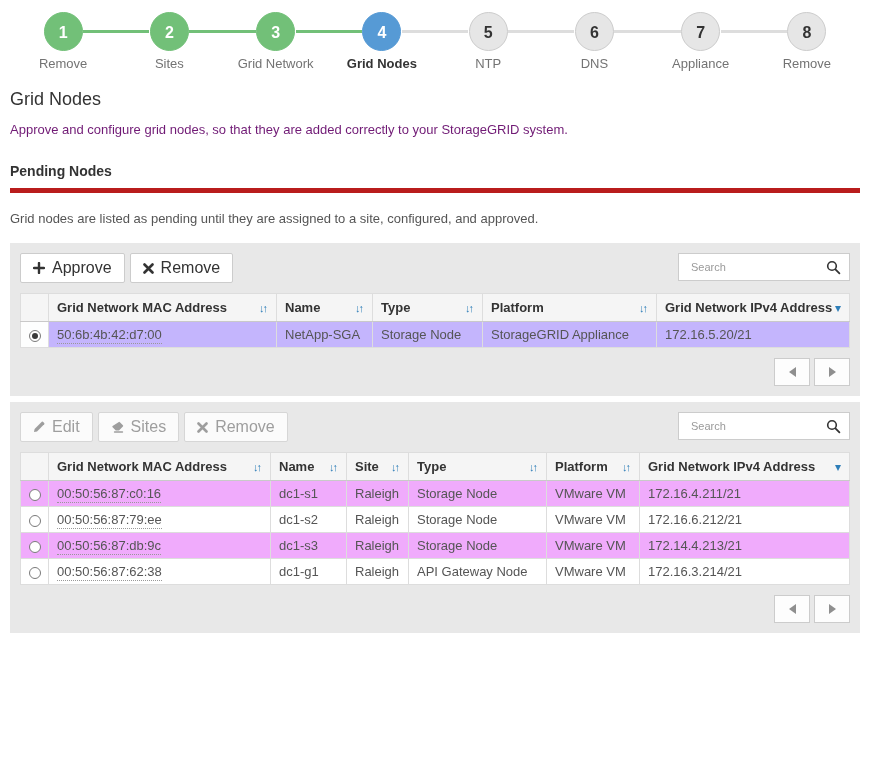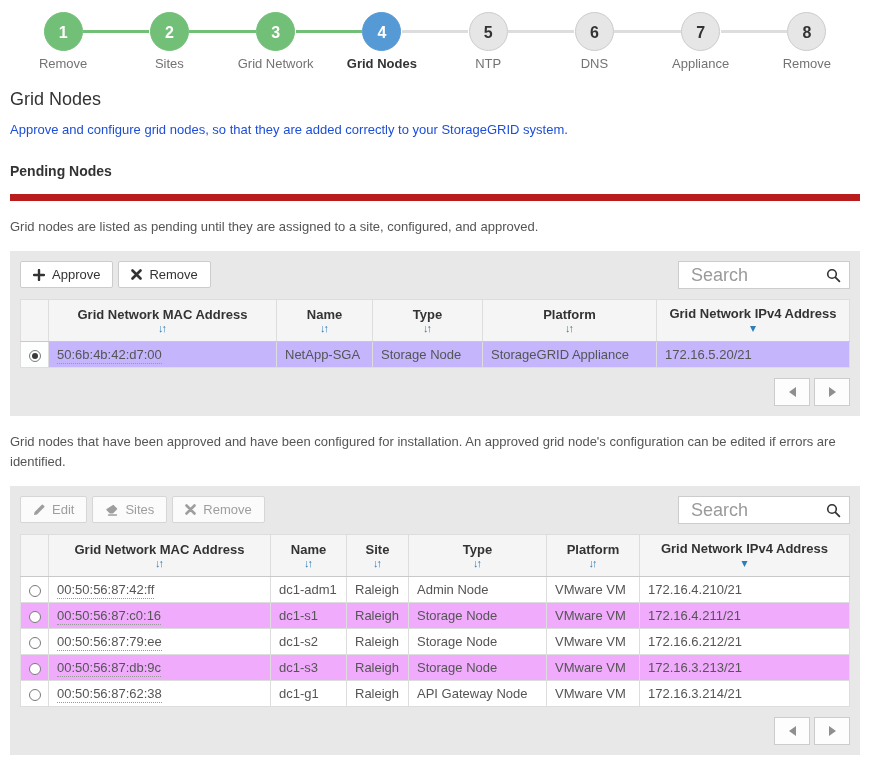--- a/index.html
+++ b/index.html
@@ -28,68 +28,68 @@
     font-size: 16px; font-weight: bold;
     background: #e6e6e6; color: #333; border: 1px solid #ccc;
   }
   .step.done .circle { background: #72c078; color: #fff; border-color: #72c078; }
   .step.active .circle { background: #569ad5; color: #fff; border-color: #569ad5; }
   .step .step-label { margin-top: 5px; font-size: 13px; color: #737373; }
   .step.active .step-label { color: #333; font-weight: bold; }
 
   
   .page-title { font-size: 18px; color: #333; font-weight: normal; margin: 18px 0 12px 0; }
-  .page-desc { margin: 4px 0 10px 0; color: #1d4ed8; }
+  .page-desc { margin: 4px 0 10px 0; color: #701a75; }
   .section-heading {
     font-size: 14px; font-weight: bold; color: #333;
-    margin: 26px 0 0 0; padding-bottom: 15px;
-    border-bottom: 7px solid #b91c1c;
+    margin: 26px 0 0 0; padding-bottom: 9px;
+    border-bottom: 5px solid #b91c1c;
   }
   .section-desc { margin: 16px 0 14px 0; color: #555; line-height: 1.55; }
 
   
   .panel { background: #e8e8e8; padding: 10px; margin-bottom: 6px; }
   .panel-toolbar { display: flex; align-items: flex-start; justify-content: space-between; margin-bottom: 10px; }
   .btn-group { display: flex; gap: 5px; }
   .btn {
     display: inline-flex; align-items: center; gap: 7px;
     background: #fff; border: 1px solid #ccc; border-radius: 2px;
-    padding: 5px 12px; font-size: 13px; color: #333; cursor: pointer;
+    padding: 5px 12px; font-size: 16px; color: #333; cursor: pointer;
     font-family: inherit;
   }
   .btn .icon { display: inline-flex; color: #333; }
   .btn.disabled { color: #9e9e9e; border-color: #d6d6d6; background: #fbfbfb; }
   .btn.disabled .icon { color: #9e9e9e; }
 
   .searchbox {
     display: flex; align-items: center;
     background: #fff; border: 1px solid #ccc;
     width: 172px; height: 28px; padding: 0 8px 0 10px;
   }
   .searchbox input {
     border: 0; outline: 0; flex: 1; min-width: 0;
-    font-family: inherit; font-size: 18px; color: #555; background: transparent;
+    font-family: inherit; font-size: 11px; color: #555; background: transparent;
   }
   .searchbox input::placeholder { color: #9a9a9a; }
   .searchbox .icon { color: #333; }
 
   
   table.grid {
     width: 100%; border-collapse: collapse; background: #fff;
     table-layout: fixed; border: 1px solid #c5c5c5;
   }
   table.grid th, table.grid td {
     border: 1px solid #ddd; padding: 5px 8px; text-align: left;
     overflow: hidden; white-space: nowrap;
   }
   table.grid th {
     background: #f5f5f5; color: #333; font-weight: bold; font-size: 13px;
     border-bottom: 1px solid #c9c9c9; padding-top: 6px; padding-bottom: 6px;
   }
-  table.grid th .th-inner { display: flex; align-items: center; justify-content: space-between; flex-direction: column; }
+  table.grid th .th-inner { display: flex; align-items: center; justify-content: space-between; }
   .sort-icon { color: #2e7eb8; font-size: 11px; font-weight: bold; letter-spacing: -2px; padding-right: 2px; }
   .chevron-icon { color: #2e7eb8; font-size: 12px; }
   table.grid td { color: #555; }
   table.grid tr.striped td { background: #f0abfc; }
   table.grid tr.selected td { background: #c4b5fd; }
   table.grid tr.selected td.radio-cell { background: #fdfefe; }
   td.mac span { border-bottom: 1px dotted #999; padding-bottom: 1px; }
 
   
   #pending-table th:nth-child(1){ width:28px; }
@@ -265,21 +265,20 @@
     <div class="pager">
       <div class="pg-btn">
           <span class="tri-left"></span>
         </div>
       <div class="pg-btn">
           <span class="tri-right"></span>
         </div>
     </div>
   </div>
 
-  <p class="section-desc" style="max-width:850px">Grid nodes that have been approved and have been configured for installation. An approved grid node's configuration can be edited if errors are identified.</p>
 
   <div class="panel">
     <div class="panel-toolbar">
       <div class="btn-group">
         <button class="btn disabled">
           <span class="icon">
             <svg width="12" height="12" viewBox="0 0 12 12">
                 <path d="M1 11l.6-3L8.8.8a.8.8 0 011.1 0l1.3 1.3a.8.8 0 010 1.1L4 10.4 1 11z" fill="currentColor"></path>
               </svg>
           </span>
@@ -350,29 +349,20 @@
             </th>
             <th>
               <span class="th-inner">
                 <span>Grid Network IPv4 Address</span>
                 <span class="chevron-icon">▾</span>
               </span>
             </th>
           </tr>
         </thead>
         <tbody>
-          <tr>
-            <td class="radio-cell"><span class="radio"></span></td>
-            <td class="mac"><span>00:50:56:87:42:ff</span></td>
-            <td>dc1-adm1</td>
-            <td>Raleigh</td>
-            <td>Admin Node</td>
-            <td>VMware VM</td>
-            <td>172.16.4.210/21</td>
-          </tr>
           <tr class="striped">
             <td class="radio-cell"><span class="radio"></span></td>
             <td class="mac"><span>00:50:56:87:c0:16</span></td>
             <td>dc1-s1</td>
             <td>Raleigh</td>
             <td>Storage Node</td>
             <td>VMware VM</td>
             <td>172.16.4.211/21</td>
           </tr>
           <tr>
@@ -384,21 +374,21 @@
             <td>VMware VM</td>
             <td>172.16.6.212/21</td>
           </tr>
           <tr class="striped">
             <td class="radio-cell"><span class="radio"></span></td>
             <td class="mac"><span>00:50:56:87:db:9c</span></td>
             <td>dc1-s3</td>
             <td>Raleigh</td>
             <td>Storage Node</td>
             <td>VMware VM</td>
-            <td>172.16.3.213/21</td>
+            <td>172.14.4.213/21</td>
           </tr>
           <tr>
             <td class="radio-cell"><span class="radio"></span></td>
             <td class="mac"><span>00:50:56:87:62:38</span></td>
             <td>dc1-g1</td>
             <td>Raleigh</td>
             <td>API Gateway Node</td>
             <td>VMware VM</td>
             <td>172.16.3.214/21</td>
           </tr>

